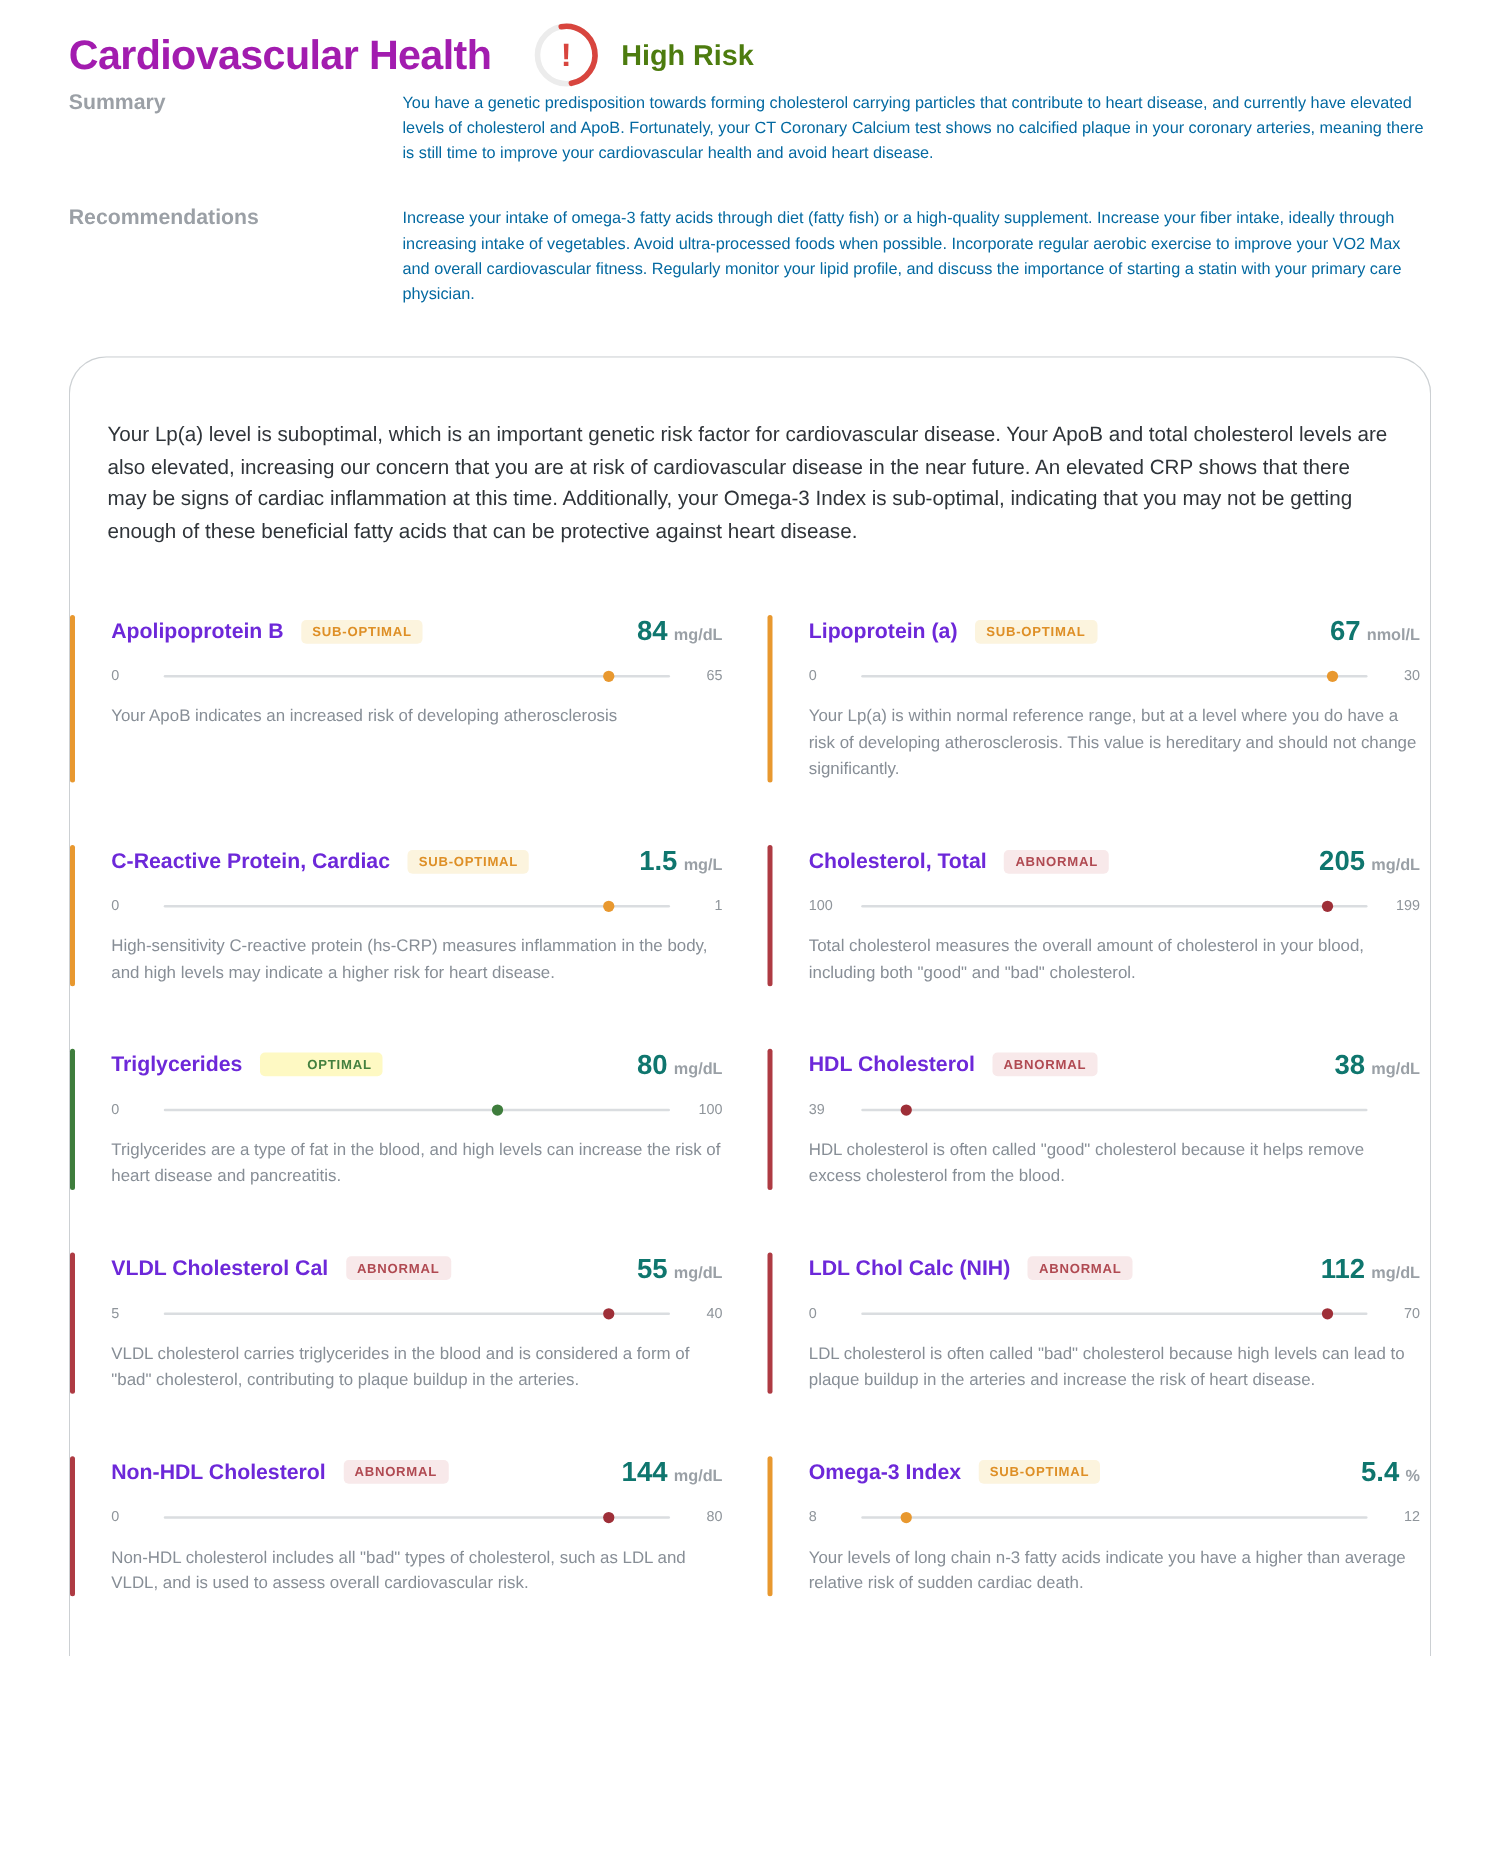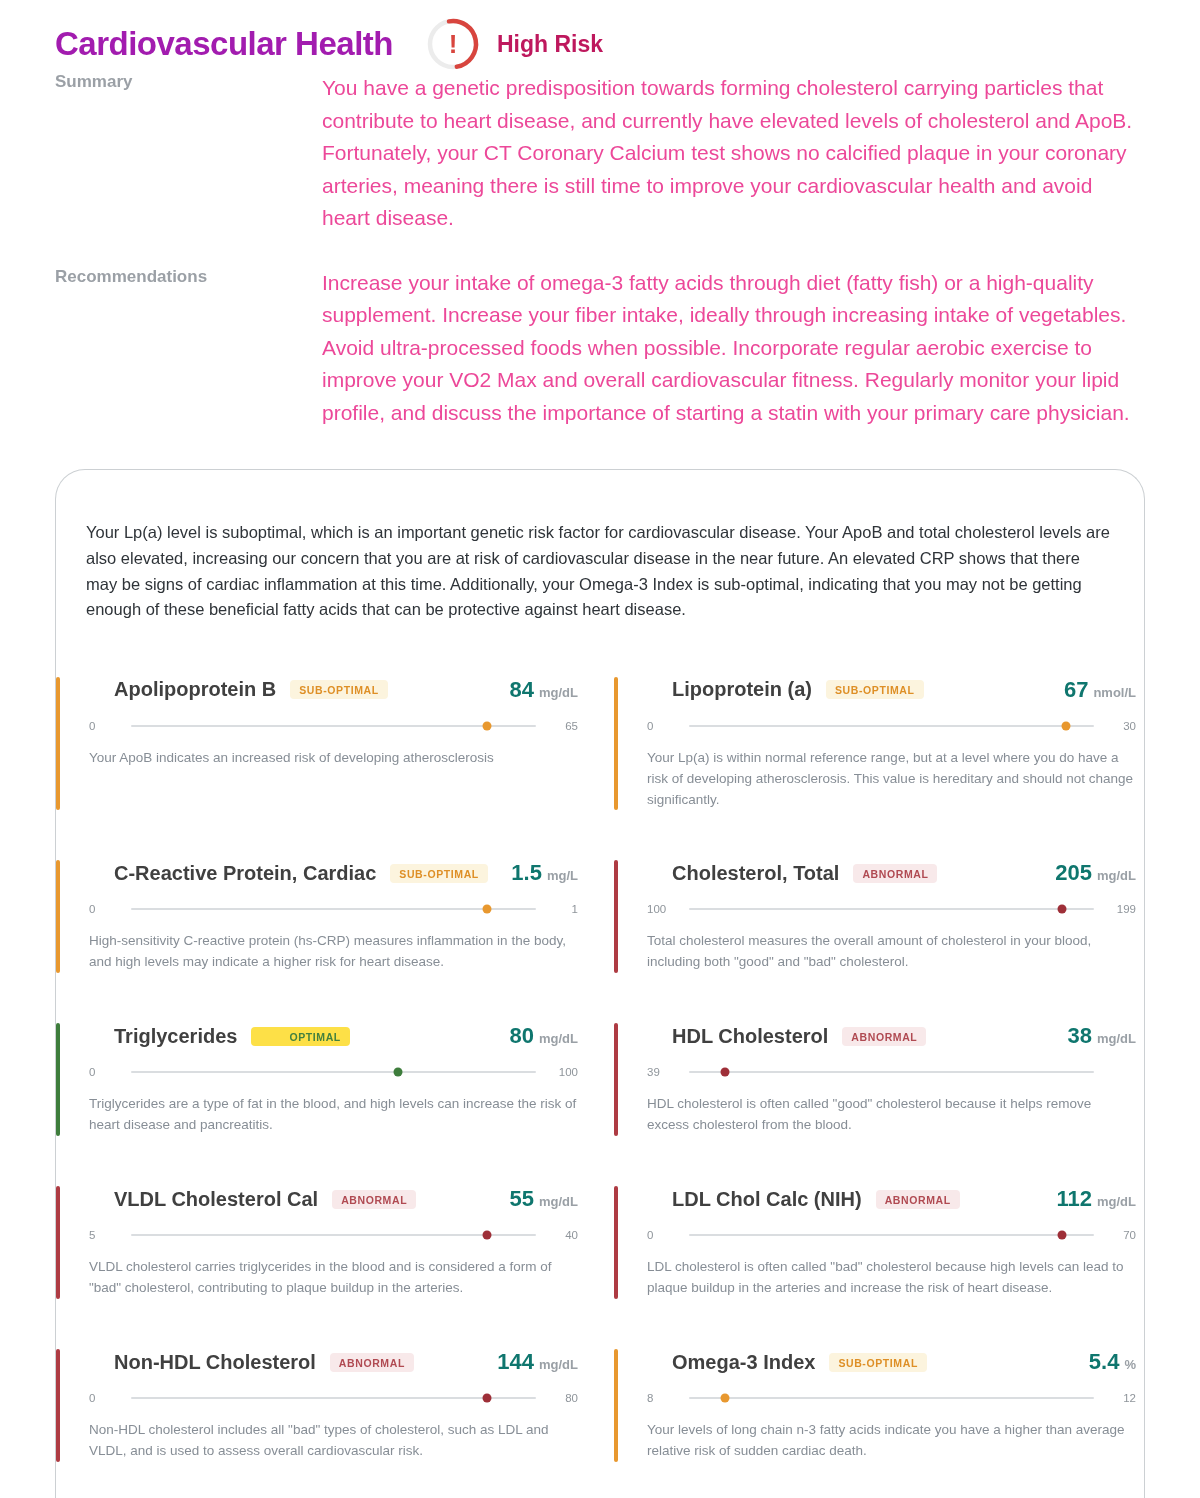--- a/index.html
+++ b/index.html
@@ -12,27 +12,27 @@
     color: #15181d;
   }
   .page { padding: 16px 55px 0 55px; }
 
   
   .page-header { display: flex; align-items: center; gap: 16px; }
   .page-header h1 {
     font-size: 33px; font-weight: 800; letter-spacing: -0.5px; color: #a21caf;
   }
   .gauge-wrap { margin-left: 16px; width: 56px; height: 56px; flex: 0 0 auto; }
-  .risk-label { font-size: 23px; font-weight: 600; color: #be185d; }
+  .risk-label { font-size: 23px; font-weight: 600; color: #4d7c0f; }
 
   
   .meta-row { display: grid; grid-template-columns: 267px 1fr; }
   .meta-row + .meta-row { margin-top: 32px; }
   .meta-label { color: #9ba0a6; font-weight: 700; font-size: 17px; }
-  .meta-text { font-size: 21px; line-height: 1.55; color: #ec4899; }
+  .meta-text { font-size: 13px; line-height: 1.55; color: #0369a1; }
 
   
   .panel {
     margin-top: 40px;
     border: 1px solid #ccd0d3;
     border-bottom: none;
     border-radius: 30px 30px 0 0;
     padding: 34px 0 30px 0;
     min-height: 1040px;
   }
@@ -45,21 +45,21 @@
     display: grid;
     grid-template-columns: 1fr 1fr;
     column-gap: 28px;
     row-gap: 50px;
   }
   .bio-card { display: flex; }
   .bio-bar { width: 4px; border-radius: 2px; flex: 0 0 auto; }
   .bio-content { flex: 1; padding-left: 29px; padding-right: 8px; }
 
   .bio-head { display: flex; align-items: center; }
-  .bio-name { font-size: 20px; font-weight: 800; color: #404040; margin-left: 25px; }
+  .bio-name { font-size: 17px; font-weight: 800; color: #6d28d9; }
   .bio-badge {
     margin-left: 14px; font-size: 10.5px; font-weight: 700; letter-spacing: 0.6px;
     padding: 4px 9px 3px 9px; border-radius: 4px; white-space: nowrap;
   }
   .bio-value-wrap { margin-left: auto; display: flex; align-items: baseline; gap: 5px; }
   .bio-value { font-size: 22px; font-weight: 800; color: #0f766e; }
   .bio-unit { font-size: 13px; font-weight: 600; color: #9aa0a6; }
 
   .bio-slider { display: flex; align-items: center; margin-top: 17px; }
   .bio-min { width: 42px; font-size: 11.5px; color: #8f959b; }
@@ -187,21 +187,21 @@
       </div>
       <p class="bio-desc">Total cholesterol measures the overall amount of cholesterol in your blood, including both "good" and "bad" cholesterol.</p>
     </div>
   </article>
 
   <article class="bio-card">
     <div class="bio-bar" style="background: rgb(62, 125, 60);"></div>
     <div class="bio-content">
       <div class="bio-head">
         <span class="bio-name">Triglycerides</span>
-        <span class="bio-badge" style="color: rgb(68, 128, 63); background: #fde047; padding-left: 38px;">OPTIMAL</span>
+        <span class="bio-badge" style="color: rgb(68, 128, 63); background: #fef9c3; padding-left: 38px;">OPTIMAL</span>
         <span class="bio-value-wrap">
           <span class="bio-value">80</span>
           <span class="bio-unit">mg/dL</span>
         </span>
       </div>
       <div class="bio-slider">
         <span class="bio-min">0</span>
         <div class="bio-track">
           <span class="bio-dot" style="background: rgb(62, 125, 60); left: 66%;"></span>
         </div>

